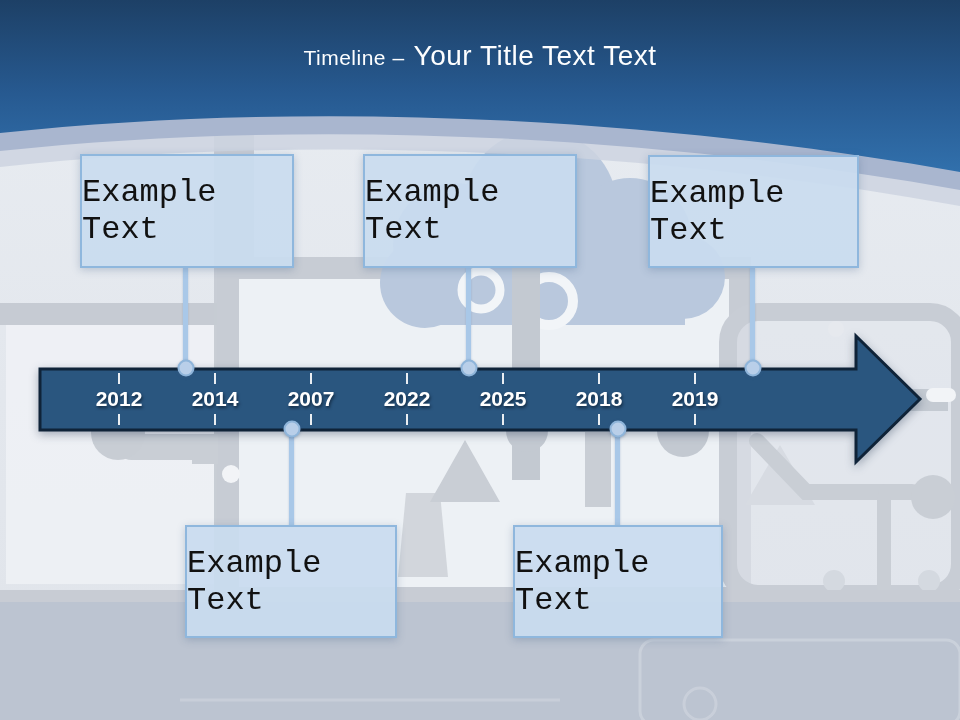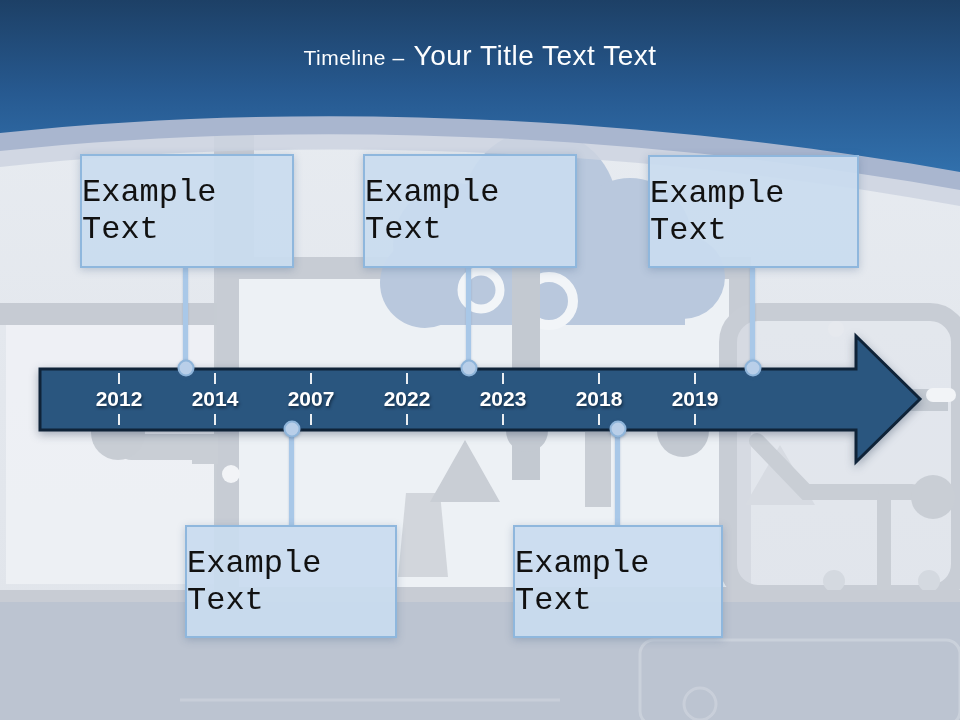--- a/index.html
+++ b/index.html
@@ -157,21 +157,21 @@
 
   <svg class="arrow-layer" width="960" height="720" viewBox="0 0 960 720">
     <path d="M40 369 H856 V336 L920 399 L856 462 V430 H40 Z" fill="#2a567f" stroke="#0f2338" stroke-width="3" stroke-linejoin="miter"></path>
   </svg>
 
   <div class="year-row">
     <div class="year-cell">2012</div>
     <div class="year-cell">2014</div>
     <div class="year-cell">2007</div>
     <div class="year-cell">2022</div>
-    <div class="year-cell">2023</div>
+    <div class="year-cell">2025</div>
     <div class="year-cell">2018</div>
     <div class="year-cell">2019</div>
   </div>
 
   <div class="dot d1"></div>
   <div class="dot d2"></div>
   <div class="dot d3"></div>
   <div class="dot d4"></div>
   <div class="dot d5"></div>
 

